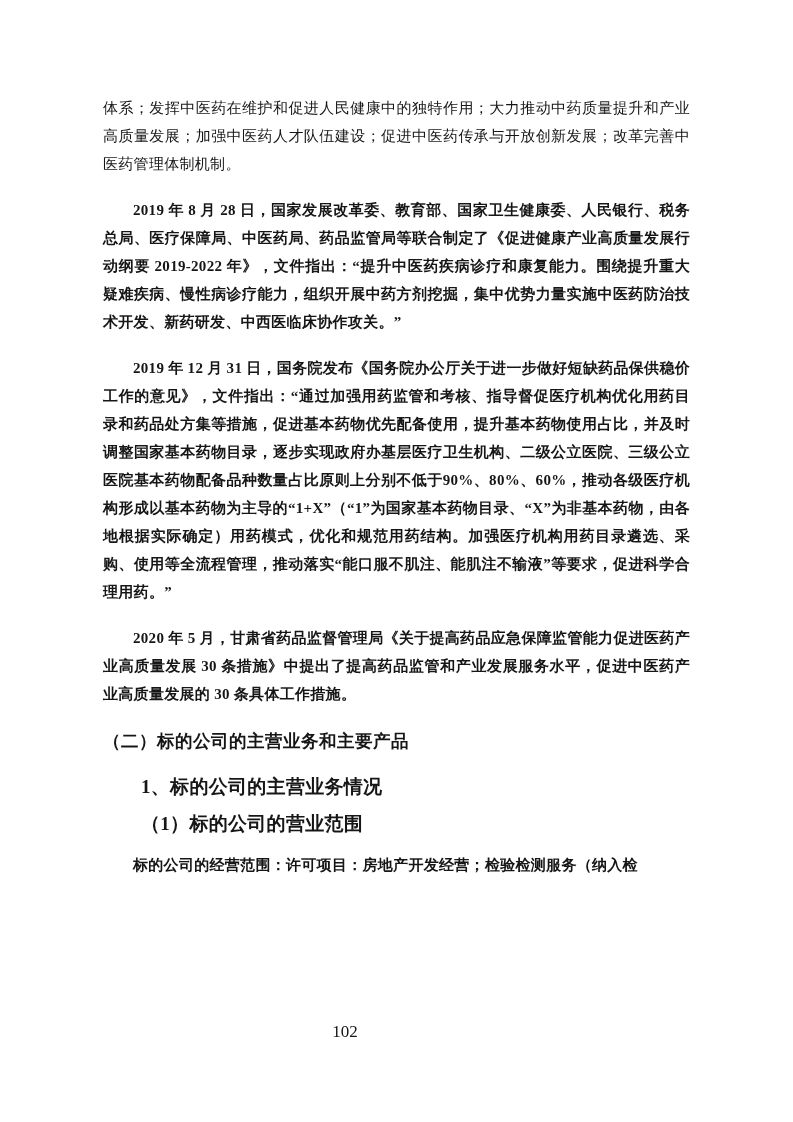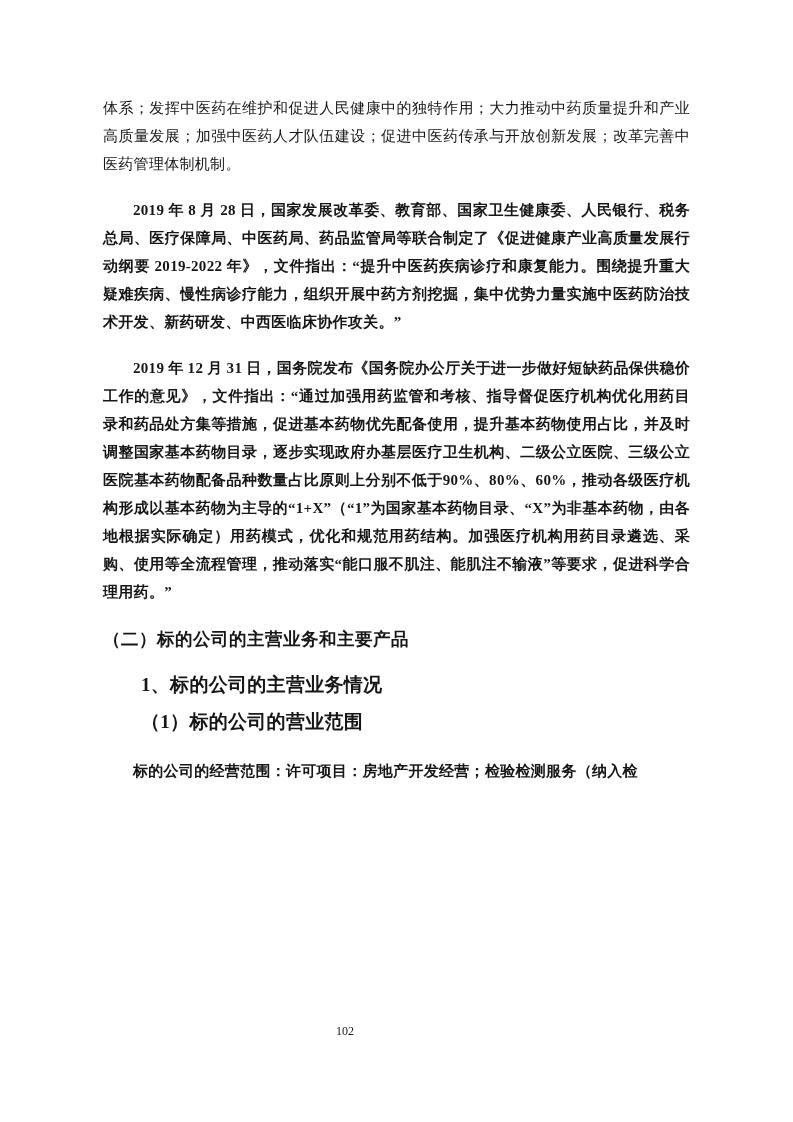--- a/index.html
+++ b/index.html
@@ -47,42 +47,43 @@
   }
   .sub-item {
     font-size: 19px;
     line-height: 30px;
     text-indent: 2em;
     margin: 0 0 7px 0;
     letter-spacing: 0.3px;
     font-weight: bold;
   }
   .sub-item.clause {
-    margin-bottom: 20px;
+    margin-bottom: 12px;
   }
   .page-number {
     position: absolute;
     left: 0;
     top: 1024px;
     width: 690px;
     text-align: center;
-    font-size: 12px;
+    font-size: 17px;
     line-height: 15px;
   }
 </style>
 </head>
 <body>
 
 <div class="page-body">
   <p class="para">体系；发挥中医药在维护和促进人民健康中的独特作用；大力推动中药质量提升和产业高质量发展；加强中医药人才队伍建设；促进中医药传承与开放创新发展；改革完善中医药管理体制机制。</p>
 
   <p class="para indent">2019 年 8 月 28 日，国家发展改革委、教育部、国家卫生健康委、人民银行、税务总局、医疗保障局、中医药局、药品监管局等联合制定了《促进健康产业高质量发展行动纲要 2019-2022 年》，文件指出：“提升中医药疾病诊疗和康复能力。围绕提升重大疑难疾病、慢性病诊疗能力，组织开展中药方剂挖掘，集中优势力量实施中医药防治技术开发、新药研发、中西医临床协作攻关。”</p>
 
   <p class="para indent">2019 年 12 月 31 日，国务院发布《国务院办公厅关于进一步做好短缺药品保供稳价工作的意见》，文件指出：“通过加强用药监管和考核、指导督促医疗机构优化用药目录和药品处方集等措施，促进基本药物优先配备使用，提升基本药物使用占比，并及时调整国家基本药物目录，逐步实现政府办基层医疗卫生机构、二级公立医院、三级公立医院基本药物配备品种数量占比原则上分别不低于90%、80%、60%，推动各级医疗机构形成以基本药物为主导的“1+X”（“1”为国家基本药物目录、“X”为非基本药物，由各地根据实际确定）用药模式，优化和规范用药结构。加强医疗机构用药目录遴选、采购、使用等全流程管理，推动落实“能口服不肌注、能肌注不输液”等要求，促进科学合理用药。”</p>
 
+  <p class="para indent">2020 年 5 月，甘肃省药品监督管理局《关于提高药品应急保障监管能力促进医药产业高质量发展 30 条措施》中提出了提高药品监管和产业发展服务水平，促进中医药产业高质量发展的 30 条具体工作措施。</p>
 
 
   <h2 class="section-heading">（二）标的公司的主营业务和主要产品</h2>
 
   <p class="sub-item">1、标的公司的主营业务情况</p>
 
   <p class="sub-item clause">（1）标的公司的营业范围</p>
 
   <p class="para indent opening-line">标的公司的经营范围：许可项目：房地产开发经营；检验检测服务（纳入检</p>
 </div>

